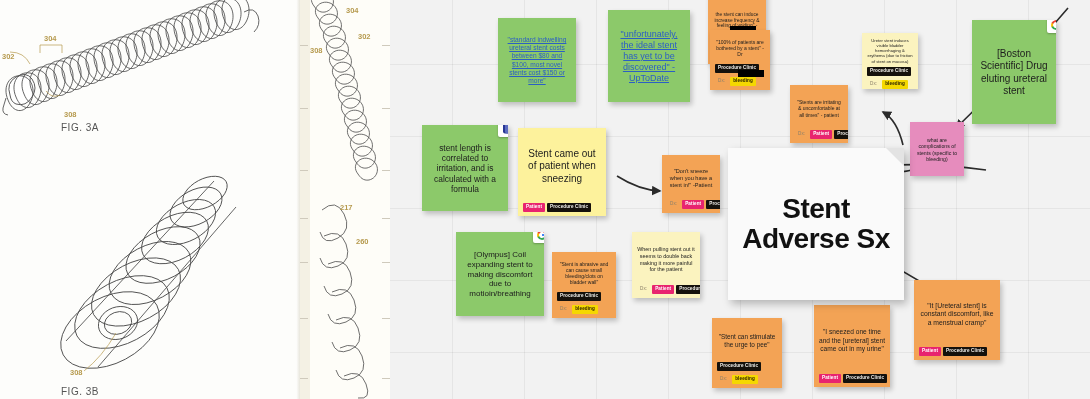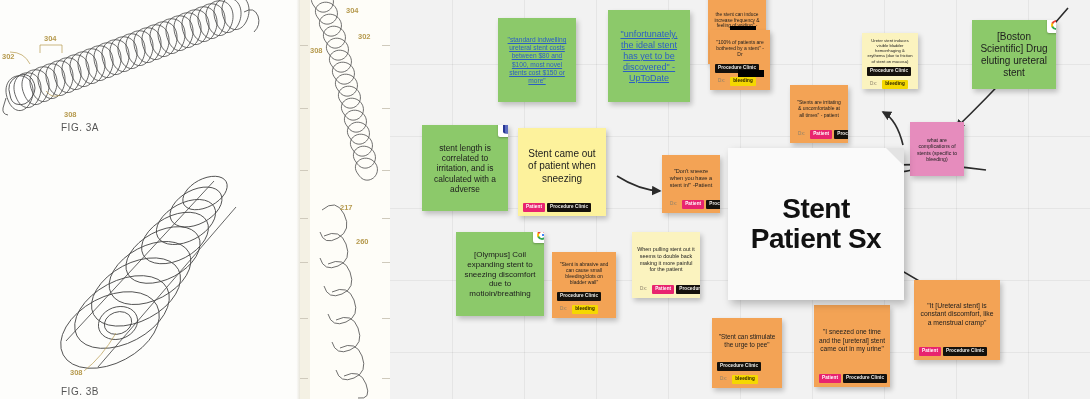--- a/index.html
+++ b/index.html
@@ -329,34 +329,34 @@
         <div class="tagrow">
             <span class="tag black">Procedure Clinic</span>
           </div>
         <div class="tagrow">
             <span class="tag plain">Dx:</span>
             <span class="tag yellow">bleeding</span>
           </div>
       </div>
     </div>
 
-    <div class="note c-green" style="left:582px;top:20px;width:84px;height:69px;">
+    <div class="note c-green" style="left:582px;top:20px;width:84px;height:104px;">
       <div class="body" style="font-size:10px;">[Boston Scientific] Drug eluting ureteral stent</div>
       <div class="badge g-badge" style="right:-8px;top:-4px;">
         <svg width="12" height="12" viewBox="0 0 24 24">
             <path fill="#4285F4" d="M21.6 12.2c0-.7-.1-1.4-.2-2H12v3.8h5.4a4.6 4.6 0 0 1-2 3v2.5h3.2c1.9-1.7 3-4.3 3-7.3z"></path>
             <path fill="#34A853" d="M12 22c2.7 0 5-.9 6.6-2.5l-3.2-2.5c-.9.6-2 1-3.4 1-2.6 0-4.8-1.8-5.6-4.1H3.1v2.6A10 10 0 0 0 12 22z"></path>
             <path fill="#FBBC05" d="M6.4 13.9a6 6 0 0 1 0-3.8V7.5H3.1a10 10 0 0 0 0 9z"></path>
             <path fill="#EA4335" d="M12 5.9c1.5 0 2.8.5 3.8 1.5l2.8-2.8A10 10 0 0 0 3.1 7.5l3.3 2.6c.8-2.3 3-4.2 5.6-4.2z"></path>
           </svg>
       </div>
     </div>
 
     <div class="note c-green" style="left:32px;top:125px;width:86px;height:86px;">
-      <div class="body" style="font-size:8.4px;">stent length is correlated to irritation, and is calculated with a adverse</div>
+      <div class="body" style="font-size:8.4px;">stent length is correlated to irritation, and is calculated with a formula</div>
       <div class="badge" style="right:-7px;top:-5px;">
         <svg width="12" height="12" viewBox="0 0 24 24">
             <path fill="#283593" d="M4 3h10a4 4 0 0 1 4 4v14H8a4 4 0 0 1-4-4z"></path>
             <path fill="#5c6bc0" d="M8 3h8a4 4 0 0 1 4 4v14h-8a4 4 0 0 1-4-4z"></path>
           </svg>
       </div>
     </div>
 
     <div class="note c-yellow" style="left:128px;top:128px;width:88px;height:88px;">
       <div class="body" style="font-size:10px;">Stent came out of patient when sneezing</div>
@@ -378,21 +378,21 @@
         </div>
       </div>
     </div>
 
     <div class="note c-pink" style="left:520px;top:122px;width:54px;height:54px;">
       <div class="body" style="font-size:5.2px;">what are complications of stents (specific to bleeding)</div>
     </div>
 
 
     <div class="note c-green" style="left:66px;top:232px;width:88px;height:84px;">
-      <div class="body" style="font-size:8px;">[Olympus] Coil expanding stent to sneezing discomfort due to motioin/breathing</div>
+      <div class="body" style="font-size:8px;">[Olympus] Coil expanding stent to making discomfort due to motioin/breathing</div>
       <div class="badge g-badge" style="right:-6px;top:-6px;">
         <svg width="12" height="12" viewBox="0 0 24 24">
             <path fill="#4285F4" d="M21.6 12.2c0-.7-.1-1.4-.2-2H12v3.8h5.4a4.6 4.6 0 0 1-2 3v2.5h3.2c1.9-1.7 3-4.3 3-7.3z"></path>
             <path fill="#34A853" d="M12 22c2.7 0 5-.9 6.6-2.5l-3.2-2.5c-.9.6-2 1-3.4 1-2.6 0-4.8-1.8-5.6-4.1H3.1v2.6A10 10 0 0 0 12 22z"></path>
             <path fill="#FBBC05" d="M6.4 13.9a6 6 0 0 1 0-3.8V7.5H3.1a10 10 0 0 0 0 9z"></path>
             <path fill="#EA4335" d="M12 5.9c1.5 0 2.8.5 3.8 1.5l2.8-2.8A10 10 0 0 0 3.1 7.5l3.3 2.6c.8-2.3 3-4.2 5.6-4.2z"></path>
           </svg>
       </div>
     </div>
 
@@ -448,17 +448,17 @@
       <div class="tags">
         <div class="tagrow">
           <span class="tag pink">Patient</span>
           <span class="tag black">Procedure Clinic</span>
         </div>
       </div>
     </div>
 
     <div class="hero" style="left:338px;top:148px;width:156px;height:152px;font-size:28px;padding:0 10px;">
       <div class="fold"></div>
-      <span>Stent Patient Sx</span>
+      <span>Stent Adverse Sx</span>
     </div>
 
   </div>
 </div>
 
 </body></html>

